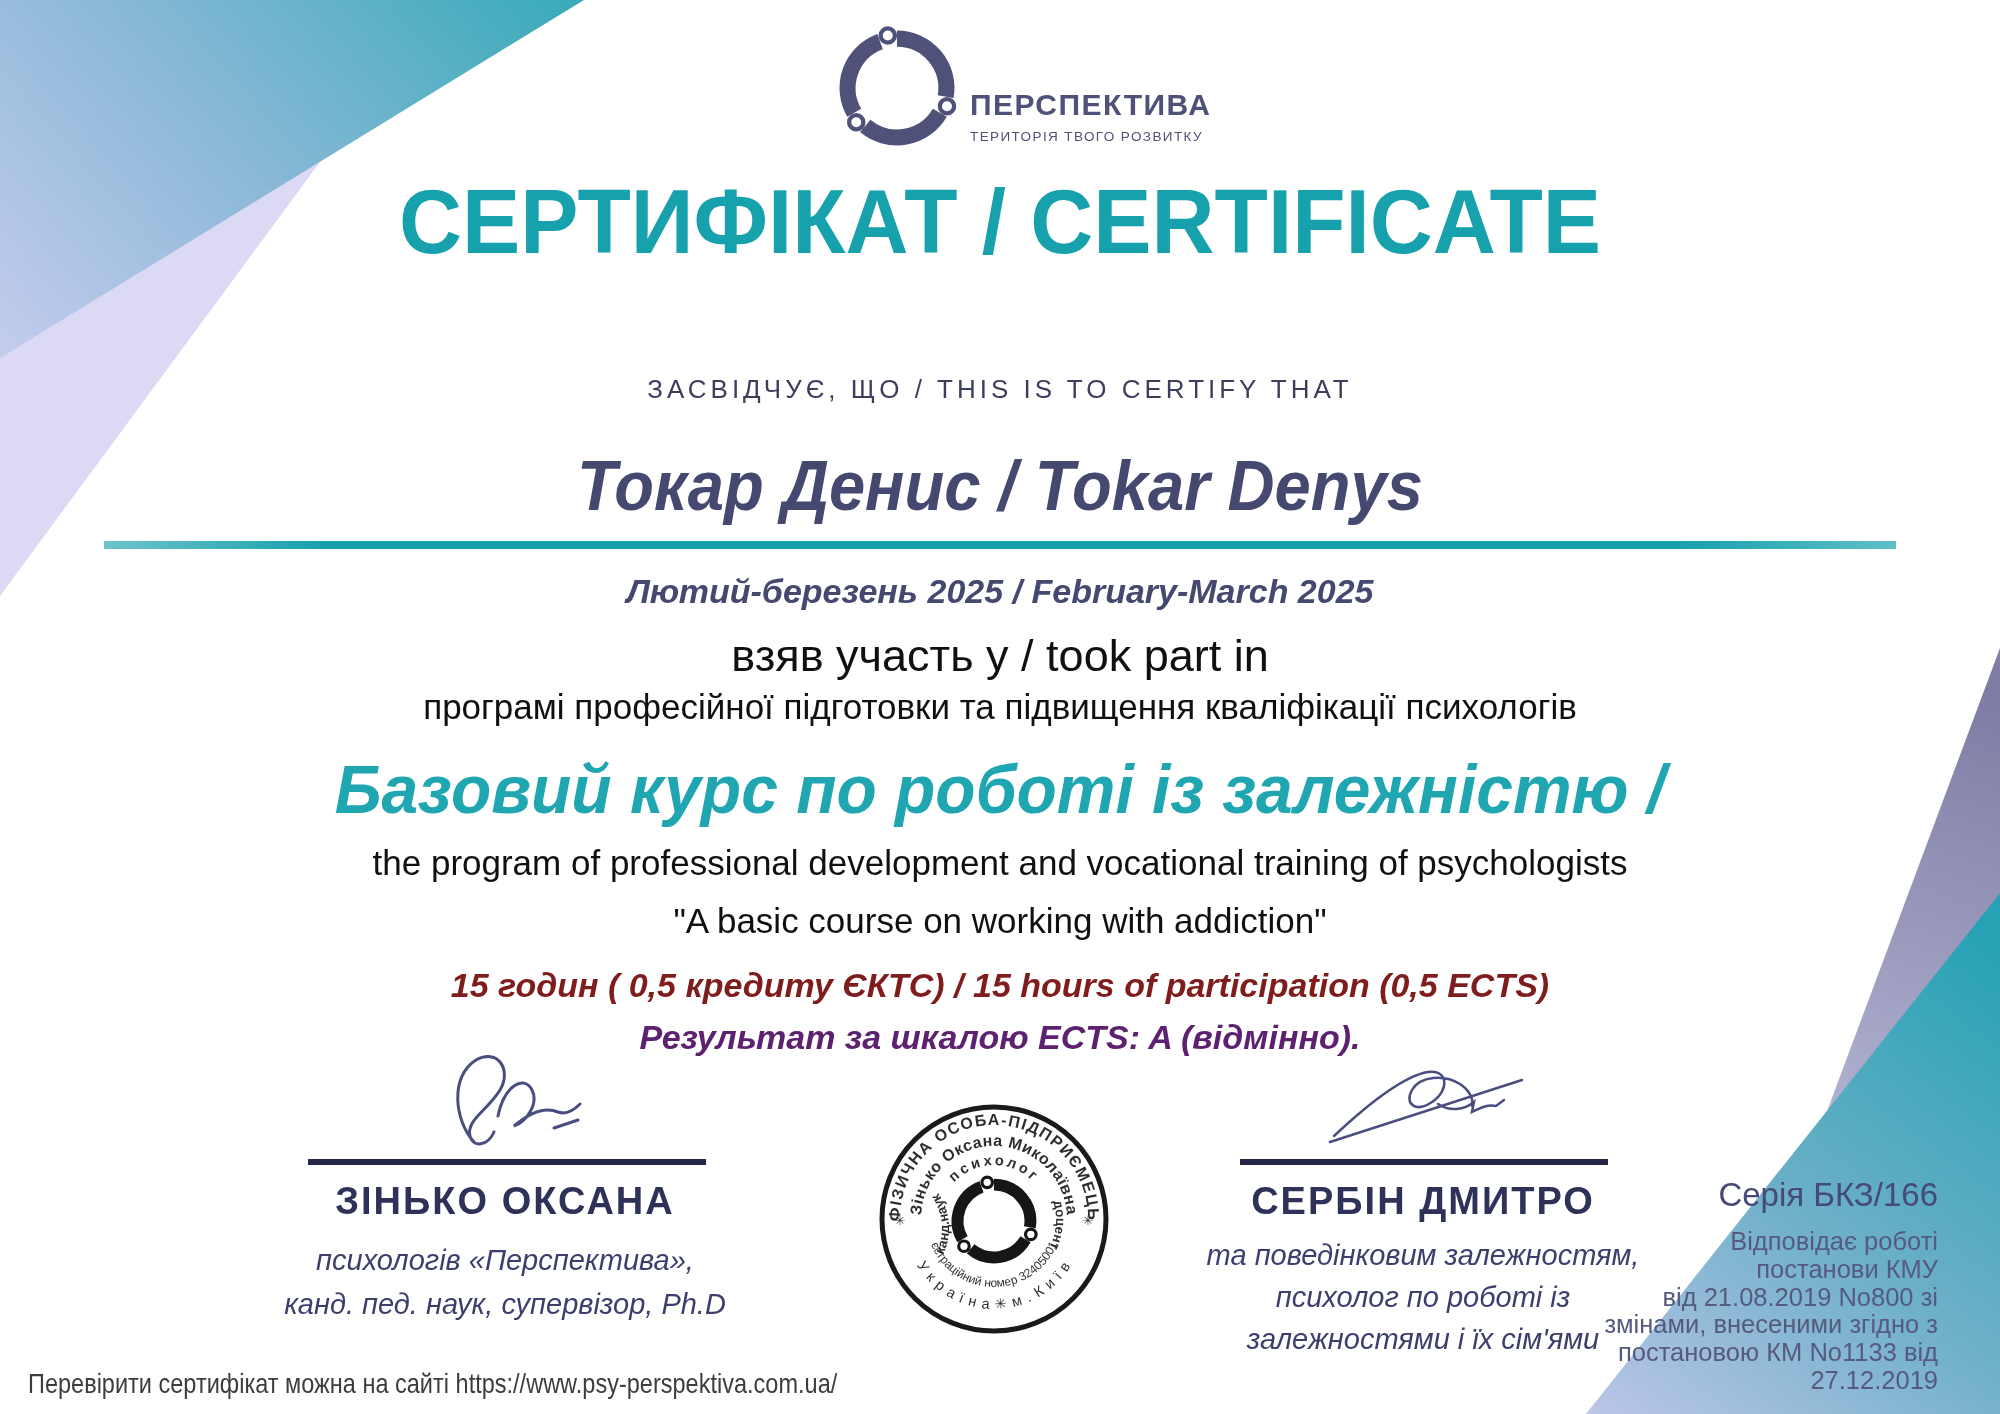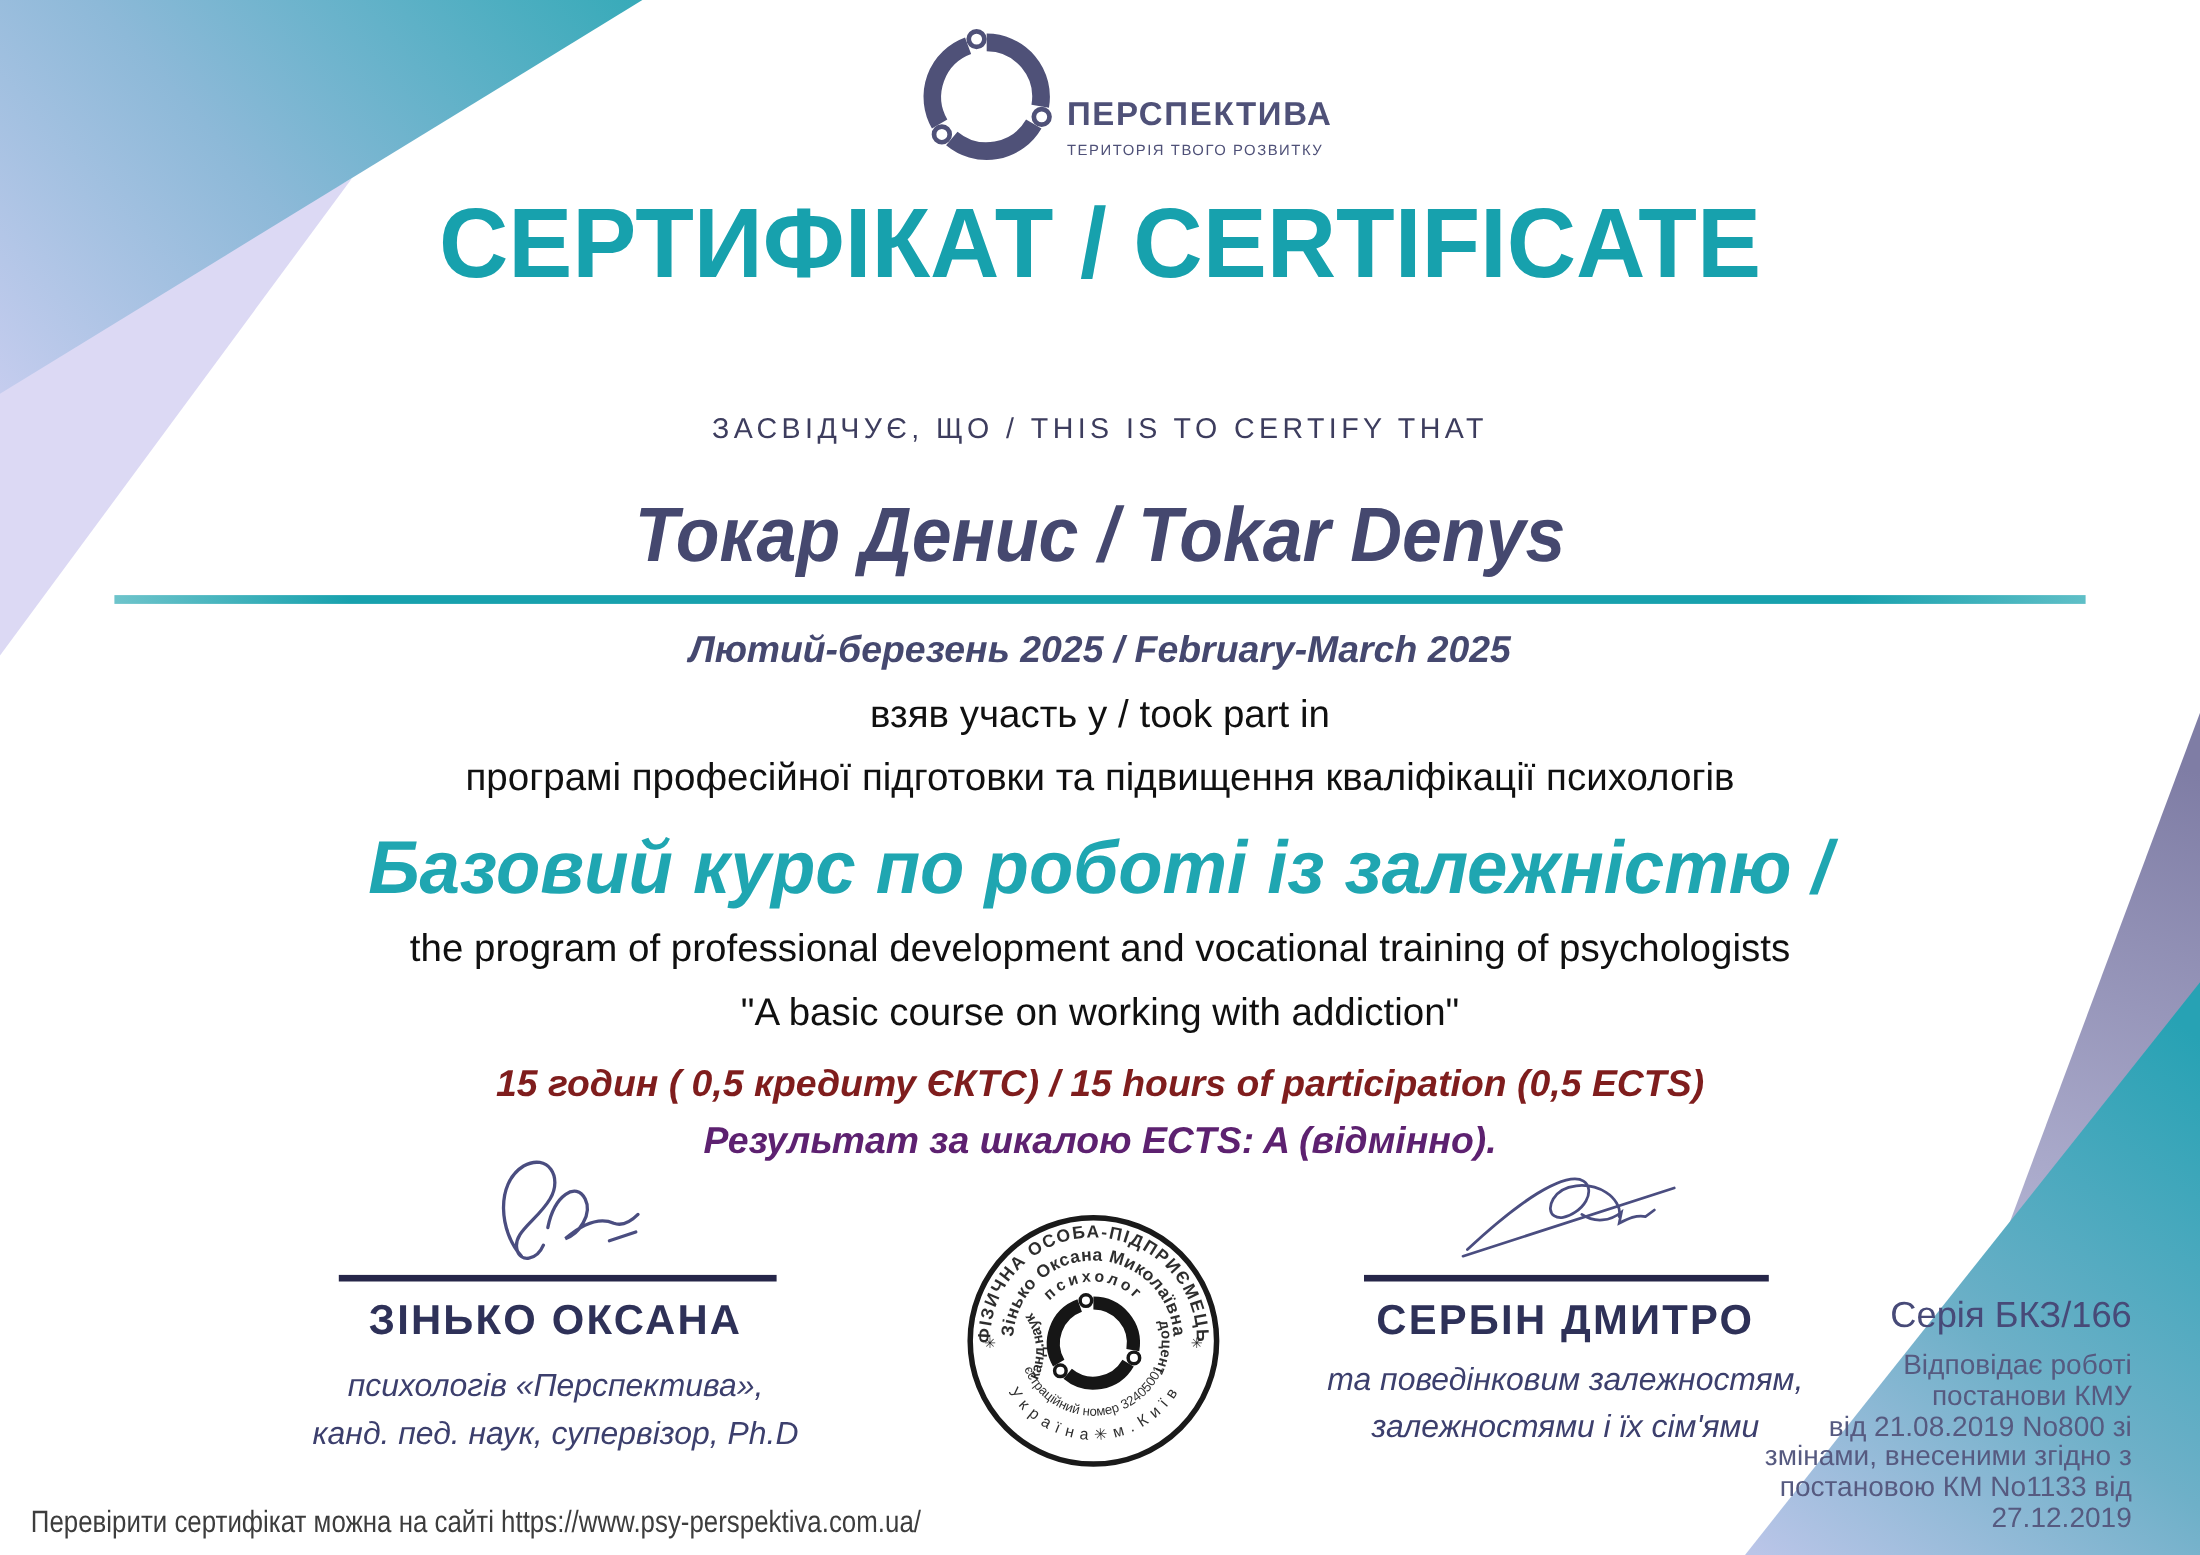--- a/index.html
+++ b/index.html
@@ -16,21 +16,21 @@
   .logo-text{margin-top:56px;color:#4f5178;}
   .brand{font-size:30px;font-weight:700;letter-spacing:1.5px;}
   .tagline{font-size:13.5px;letter-spacing:1.4px;margin-top:7px;}
 
   .title{top:176px;font-size:90px;line-height:92px;font-weight:700;color:#17a1ad;transform:scaleX(.97);}
   .certify{top:374px;font-size:26px;letter-spacing:4px;color:#3d3d5e;}
   .r-name{top:446px;font-size:70px;font-weight:700;font-style:italic;color:#45486f;transform:scaleX(.93);}
   .rule{position:absolute;left:104px;top:541px;width:1792px;height:8px;
         background:linear-gradient(90deg,#6ec4cb,#17a1ad 12%,#17a1ad 88%,#5fbfc7);}
   .period{top:572px;font-size:34px;font-weight:700;font-style:italic;color:#45486f;}
-  .took{top:630px;font-size:35px;color:#101010;}
+  .took{top:630px;font-size:45px;color:#101010;}
   .prog-ua{top:687px;font-size:35px;color:#101010;}
   .course-ua{top:750px;font-size:68px;font-weight:700;font-style:italic;color:#1fa6b1;transform:scaleX(.97);}
   .prog-en{top:843px;font-size:35px;color:#101010;}
   .course-en{top:901px;font-size:35px;color:#101010;}
   .hours{top:966px;font-size:34px;font-weight:700;font-style:italic;color:#7f1d1d;}
   .result{top:1018px;font-size:34px;font-weight:700;font-style:italic;color:#5d2170;}
 
   .sig-svg{position:absolute;color:#4a4d80;}
   .sig-left-svg{left:436px;top:1042px;width:160px;height:112px;}
   .sig-right-svg{left:1324px;top:1056px;width:216px;height:92px;}
@@ -158,20 +158,21 @@
 
   <svg class="sig-svg sig-right-svg" viewBox="0 0 216 92" fill="none" stroke="currentColor" stroke-width="2.5" stroke-linecap="round">
     <path d="M 10,80 C 42,50 80,20 104,16 C 124,13 126,34 108,46 C 92,57 80,48 88,34 C 96,20 120,18 136,28 C 144,33 150,42 148,50"></path>
     <path d="M 6,86 L 198,24"></path>
     <path d="M 114,48 C 126,56 140,54 150,46 L 148,56 C 156,52 164,48 172,50 L 180,44"></path>
   </svg>
   <div class="sig-line sig-line-right"></div>
   <div class="sig-name sig-name-right">СЕРБІН ДМИТРО</div>
   <div class="sig-role sig-role-right">
     <div>та поведінковим залежностям,</div>
+    <div>психолог по роботі із</div>
     <div>залежностями і їх сім'ями</div>
   </div>
 
   <div class="series-label">Серія БКЗ/166</div>
   <div class="regulation">
     <div>Відповідає роботі</div>
     <div>постанови КМУ</div>
     <div>від 21.08.2019 No800 зі</div>
     <div>змінами, внесеними згідно з</div>
     <div>постановою КМ No1133 від</div>

